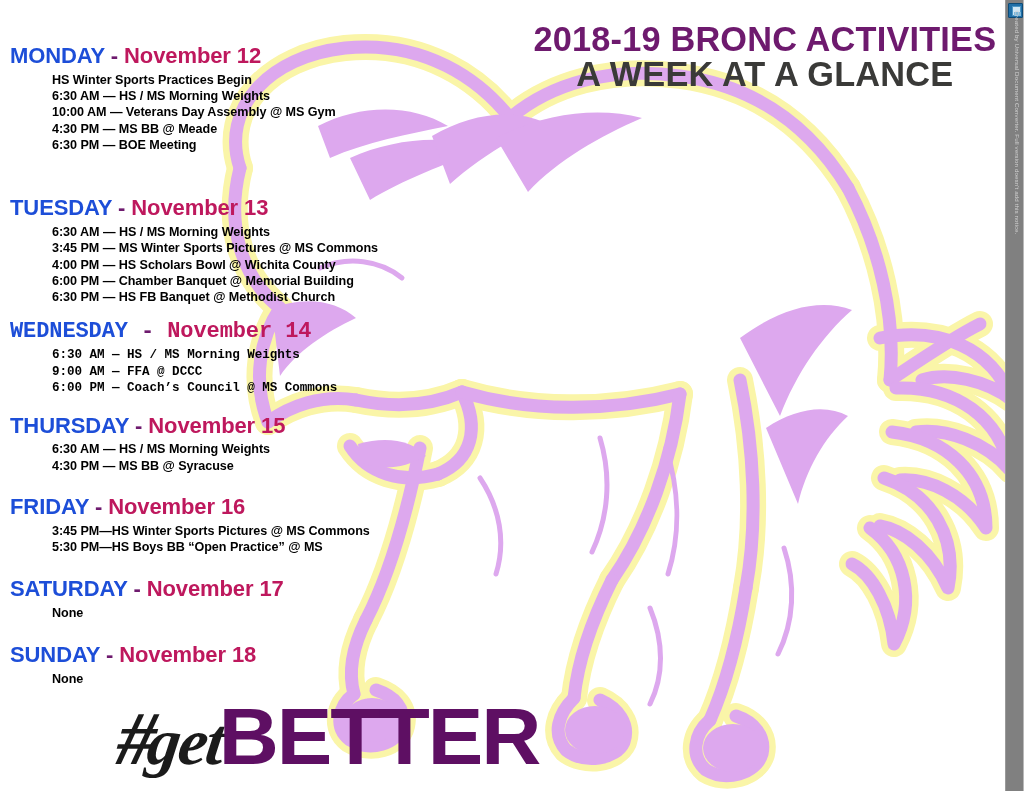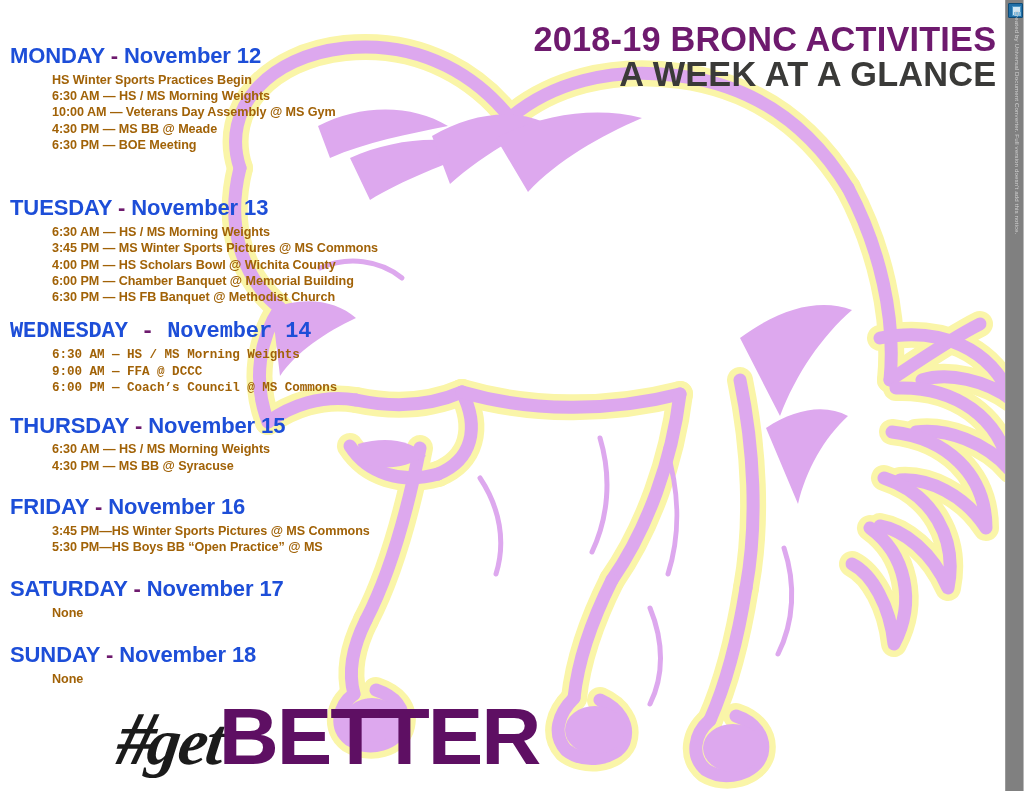--- a/index.html
+++ b/index.html
@@ -24,21 +24,21 @@
     z-index: 1;
     pointer-events: none;
   }
   #mascot svg { width: 100%; height: 100%; display: block; }
 
   
   #header {
     position: absolute;
     right: 28px; top: 22px;
     z-index: 3;
-    text-align: right;
+    text-align: center;
     line-height: 0.96;
   }
   #header .line1 {
     font-size: 35px;
     font-weight: bold;
     letter-spacing: 0.2px;
     color: #6E1A6E;
     font-family: "Liberation Sans", sans-serif;
     white-space: nowrap;
     transform: scaleX(0.98);
@@ -68,25 +68,25 @@
     font-size: 22px;
     font-weight: bold;
     color: #6E1A6E;
     white-space: nowrap;
     line-height: 1.12;
     margin-bottom: 3px;
     letter-spacing: -0.1px;
   }
   .day-heading .dayname { color: #1d4ed8; }
   .day-heading .sep { color: #6E1A6E; }
-  .day-heading .date { color: #1d4ed8; }
+  .day-heading .date { color: #be185d; }
   .event {
     font-size: 12.6px;
     font-weight: bold;
-    color: #a16207;
+    color: #000000;
     line-height: 1.30;
     white-space: nowrap;
     letter-spacing: -0.05px;
     padding-left: 42px;
   }
 
   
   .day-block.d-mon { margin-bottom: 13px; }
   .day-block.d-tue { margin-bottom: 14px; margin-top: 43px; }
   .day-block.d-wed { margin-bottom: 17px; font-family: Liberation Mono, monospace; }

